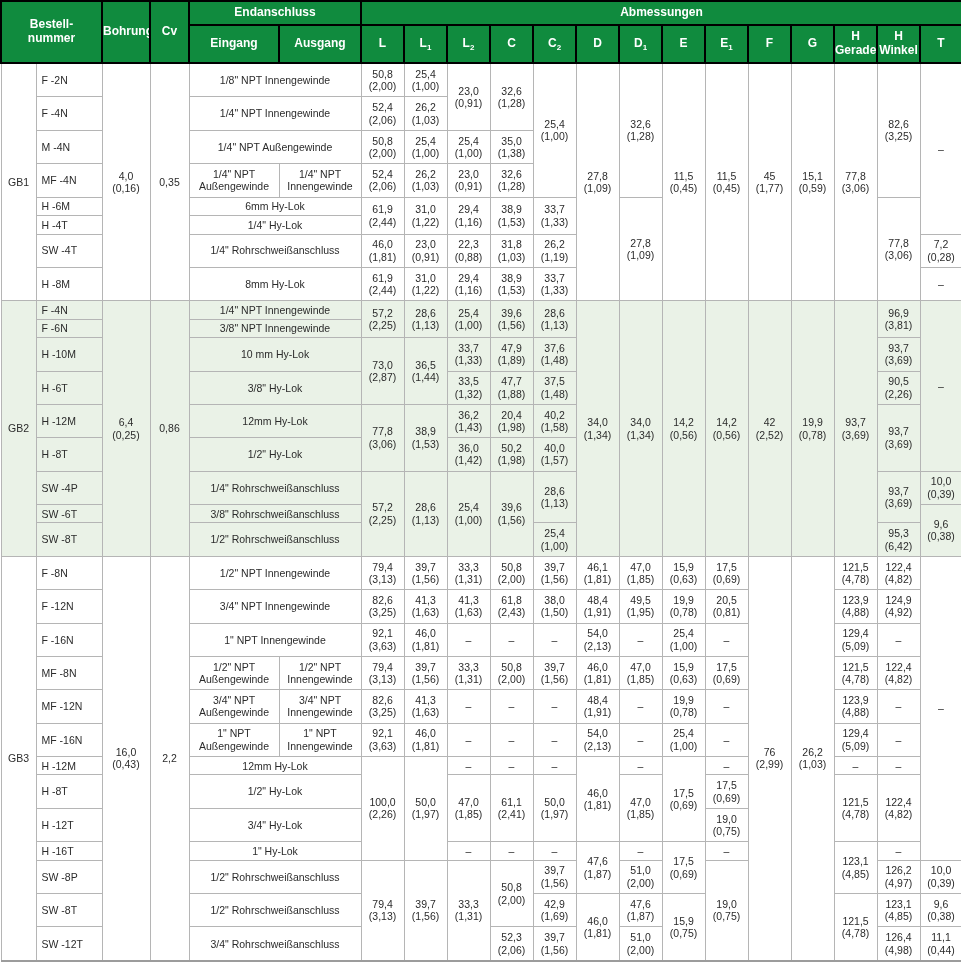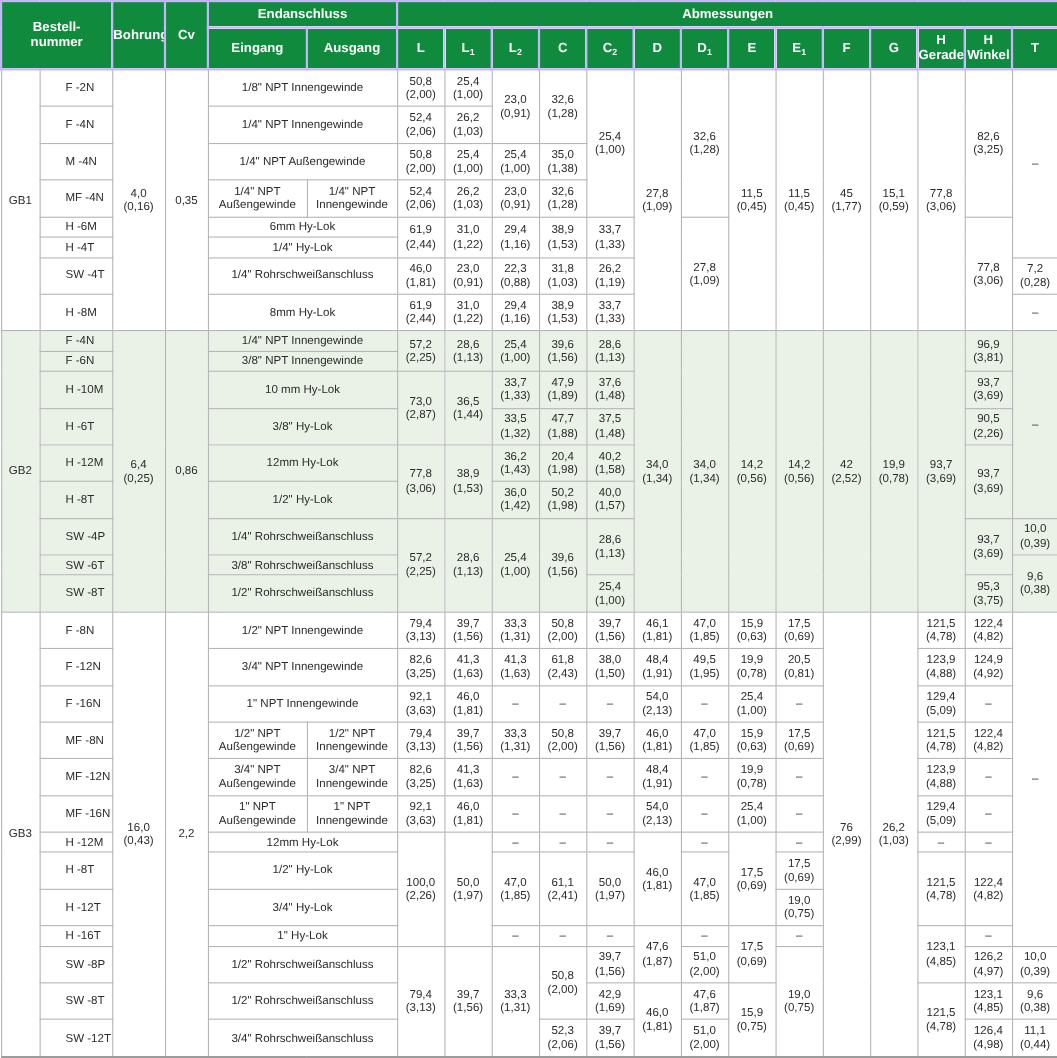--- a/index.html
+++ b/index.html
@@ -6,26 +6,26 @@
     --green:#108b3e;
     --tint:#eaf2e7;
     --grid:#b5b5b5;
     --text:#2b2b2b;
   }
   html,body{margin:0;padding:0;background:#fff;}
   body{font-family:"Liberation Sans","DejaVu Sans",sans-serif;color:var(--text);}
   table{border-collapse:collapse;table-layout:fixed;width:961px;height:962px;}
   th,td{border:1px solid var(--grid);text-align:center;vertical-align:middle;
         padding:1px 0;white-space:pre-line;overflow:hidden;}
-  thead th{background:var(--green);color:#fff;border:2px solid #c4b5fd;
+  thead th{background:var(--green);color:#fff;border:2px solid #000000;
            font-size:12px;font-weight:bold;line-height:1.15;padding:1px 0;}
   thead tr.h1 th{height:20px;}
   thead tr.h2 th{height:34px;}
   tbody td{font-size:10.5px;line-height:1.18;}
-  td.code{text-align:left;padding-left:23px;}
+  td.code{text-align:left;padding-left:5px;}
   td.conn{font-size:10.5px;}
   tr.tint td{background:var(--tint);}
   sub{font-size:8px;line-height:0;}
   table{border-bottom:2px solid #9c9c9c;}
 </style>
 </head>
 <body>
 
 <table>
   <colgroup>
@@ -320,21 +320,21 @@
         <td colspan="2" class="conn">3/8" Rohrschweißanschluss</td>
         <td rowspan="2">9,6
 (0,38)</td>
       </tr>
       <tr class="tint">
         <td class="code">SW -8T</td>
         <td colspan="2" class="conn">1/2" Rohrschweißanschluss</td>
         <td>25,4
 (1,00)</td>
         <td>95,3
-(3,75)</td>
+(6,42)</td>
       </tr>
       <tr>
         <td rowspan="13">GB3</td>
         <td class="code">F -8N</td>
         <td rowspan="13">16,0
 (0,43)</td>
         <td rowspan="13">2,2</td>
         <td colspan="2" class="conn">1/2" NPT Innengewinde</td>
         <td>79,4
 (3,13)</td>

